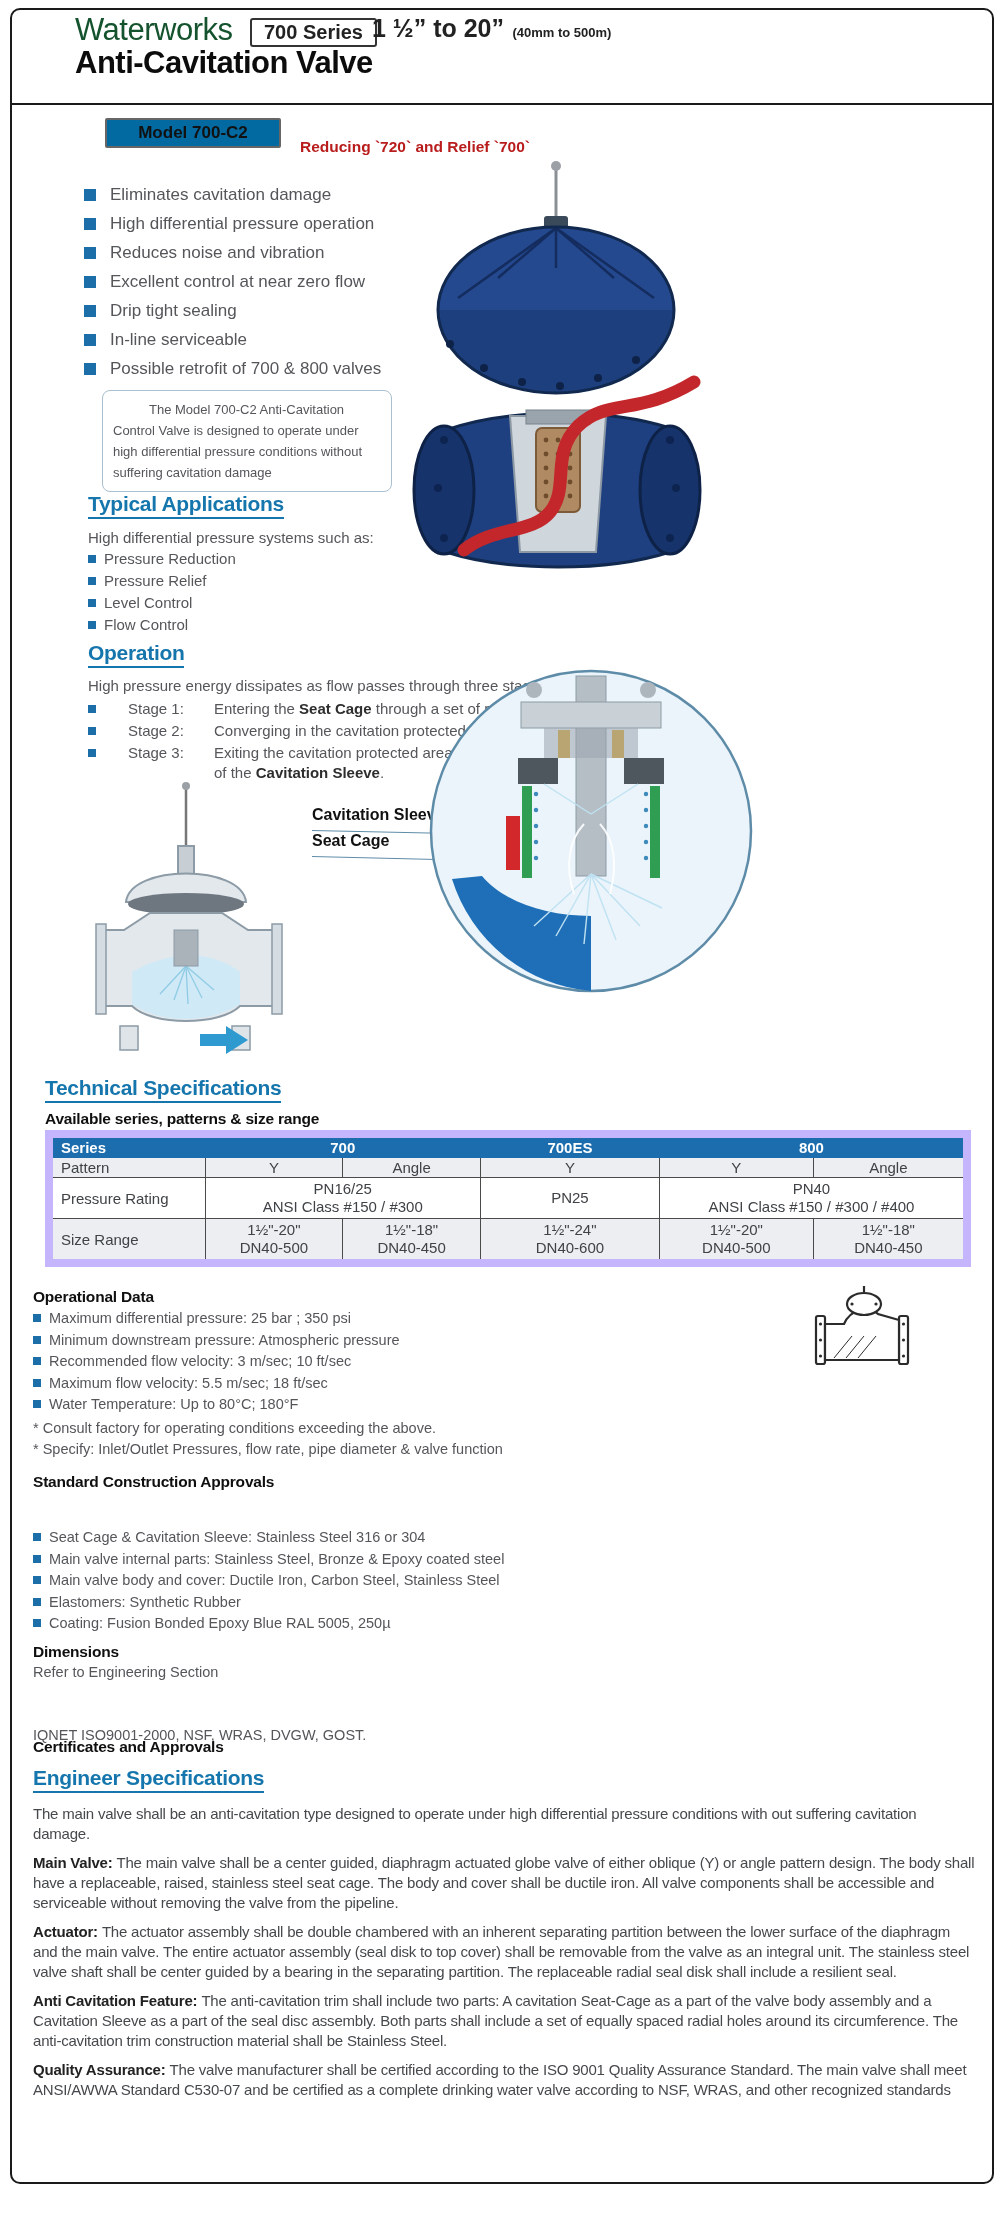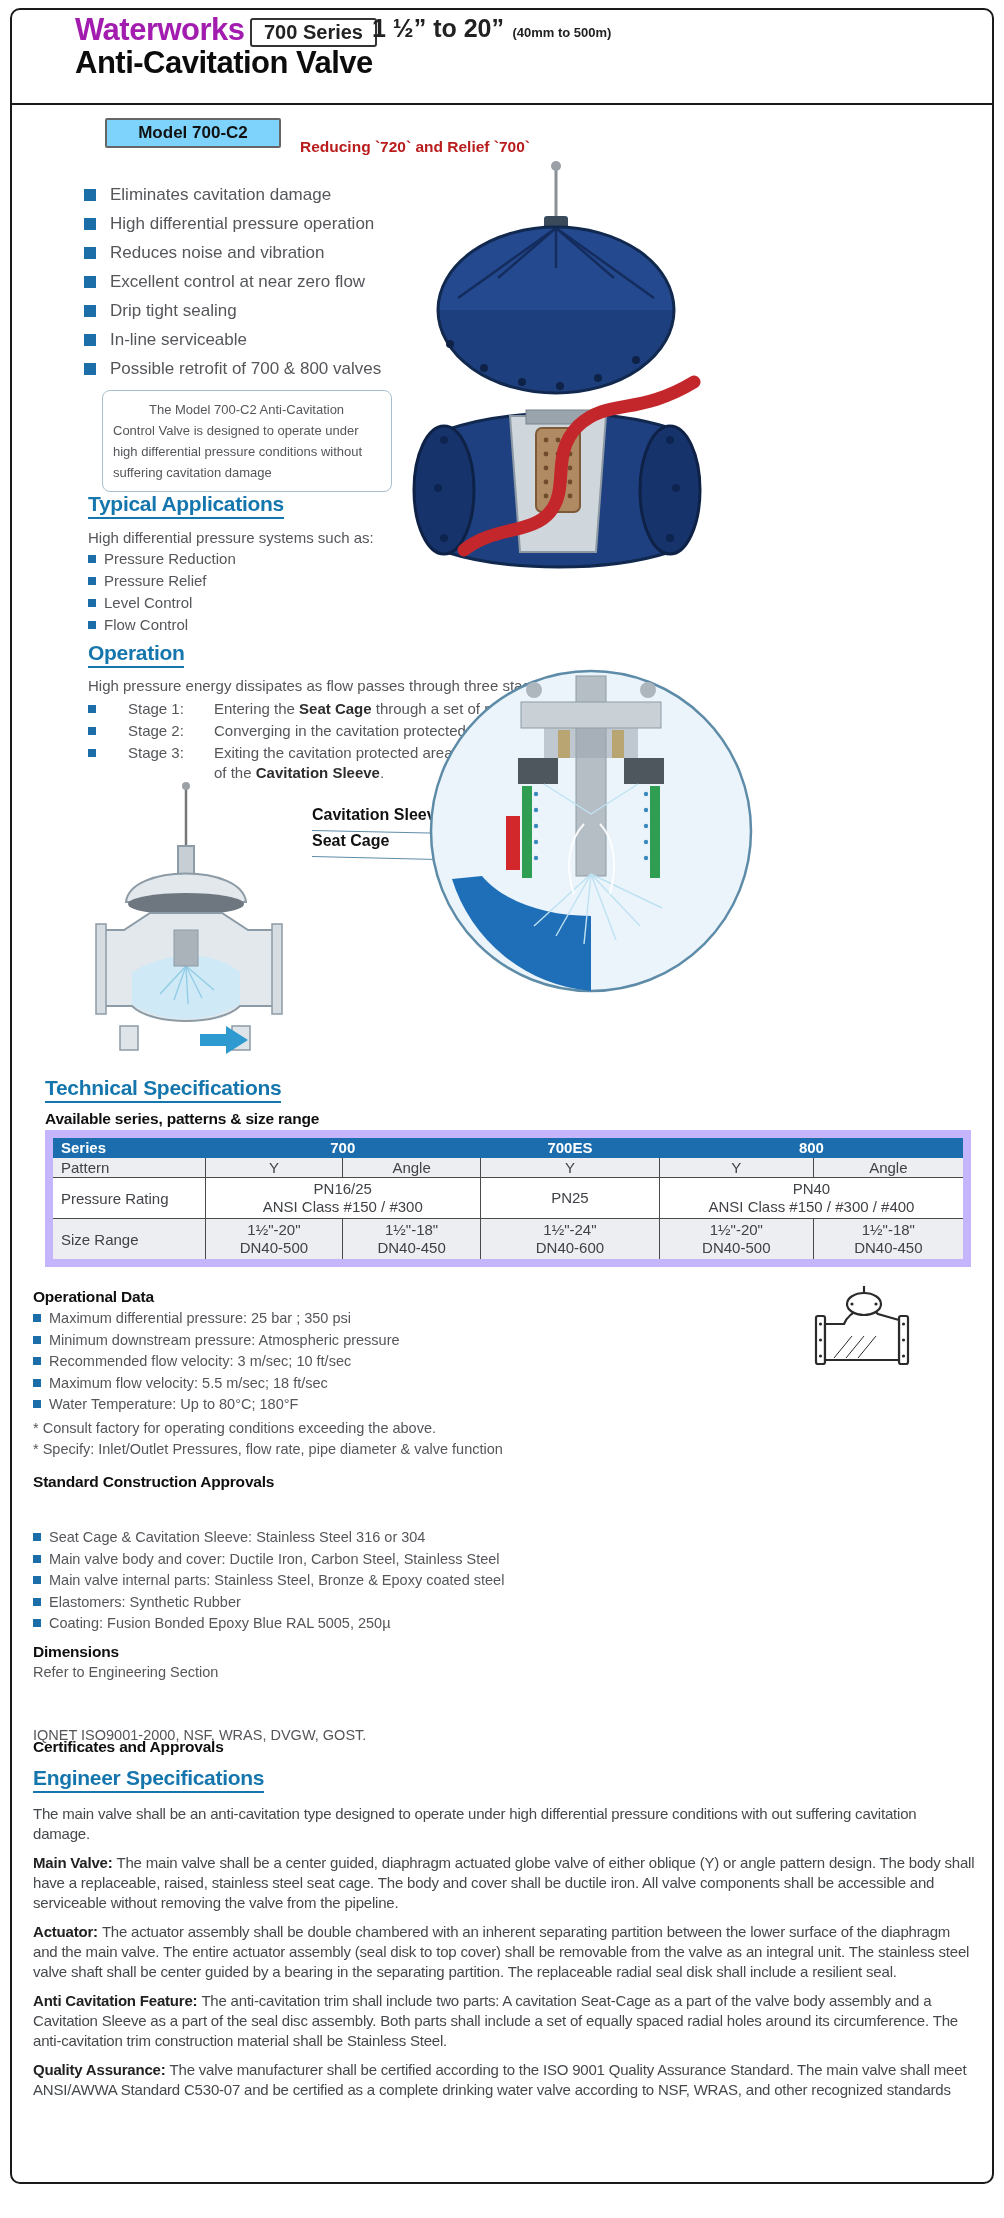--- a/index.html
+++ b/index.html
@@ -2,29 +2,29 @@
 <html><head>
 <meta charset="utf-8">
 <style>
   html,body{margin:0;padding:0;background:#fff;}
   body{font-family:"Liberation Sans",sans-serif;color:#222;}
   .page{position:relative;width:1004px;height:2218px;background:#fff;overflow:hidden;}
   .frame{position:absolute;left:10px;top:8px;width:980px;height:2172px;border:2px solid #1a1a1a;border-radius:10px;}
   .abs{position:absolute;}
 
   
-  .brand{left:75px;top:12px;font-size:31px;font-weight:700;letter-spacing:-0.5px;color:#a21caf;}
+  .brand{left:75px;top:12px;font-size:31px;font-weight:400;letter-spacing:-0.5px;color:#14532d;}
   .series-badge{left:250px;top:18px;border:2px solid #333;border-radius:3px;padding:1px 12px;font-size:20px;font-weight:700;background:#fff;}
   .size-line{left:372px;top:14px;white-space:nowrap;}
   .size-big{font-size:25px;font-weight:800;}
   .size-small{font-size:13px;font-weight:700;margin-left:4px;}
   .product-title{left:75px;top:45px;font-size:31px;font-weight:800;letter-spacing:-0.5px;color:#0c0c0c;}
   .header-rule{left:10px;top:103px;width:984px;height:2px;background:#1a1a1a;}
 
-  .model-badge{left:105px;top:118px;width:172px;height:26px;background:#7dd3fc;border:2px solid #666;border-radius:2px;
+  .model-badge{left:105px;top:118px;width:172px;height:26px;background:#0369a1;border:2px solid #666;border-radius:2px;
     display:flex;align-items:center;justify-content:center;font-size:17px;font-weight:800;color:#111;}
   .model-note{left:300px;top:138px;font-size:15.5px;font-weight:700;color:#b91c1c;}
 
   
   .brow{display:flex;align-items:flex-start;}
   .sq{flex:0 0 auto;background:#1C6EA8;}
   .feat .brow{margin-bottom:12px;}
   .feat .sq{width:12px;height:12px;margin:3px 14px 0 0;}
   .feat .txt{font-size:17px;color:#54565A;line-height:17px;}
   .mini .brow{margin-bottom:6px;}
@@ -425,26 +425,26 @@
   <div class="abs subhead" style="left:33px;top:1473px;">Standard Construction Approvals</div>
   <div class="abs tiny" style="left:33px;top:1529px;width:620px;">
 
       <div class="brow">
         <span class="sq"></span>
         <span class="txt">Seat Cage &amp; Cavitation Sleeve: Stainless Steel 316 or 304</span>
       </div>
 
       <div class="brow">
         <span class="sq"></span>
+        <span class="txt">Main valve internal parts: Stainless Steel, Bronze &amp; Epoxy coated steel</span>
+      </div>
+
+      <div class="brow">
+        <span class="sq"></span>
         <span class="txt">Main valve body and cover: Ductile Iron, Carbon Steel, Stainless Steel</span>
-      </div>
-
-      <div class="brow">
-        <span class="sq"></span>
-        <span class="txt">Main valve internal parts: Stainless Steel, Bronze &amp; Epoxy coated steel</span>
       </div>
 
       <div class="brow">
         <span class="sq"></span>
         <span class="txt">Elastomers: Synthetic Rubber</span>
       </div>
 
       <div class="brow">
         <span class="sq"></span>
         <span class="txt">Coating: Fusion Bonded Epoxy Blue RAL 5005, 250µ</span>

